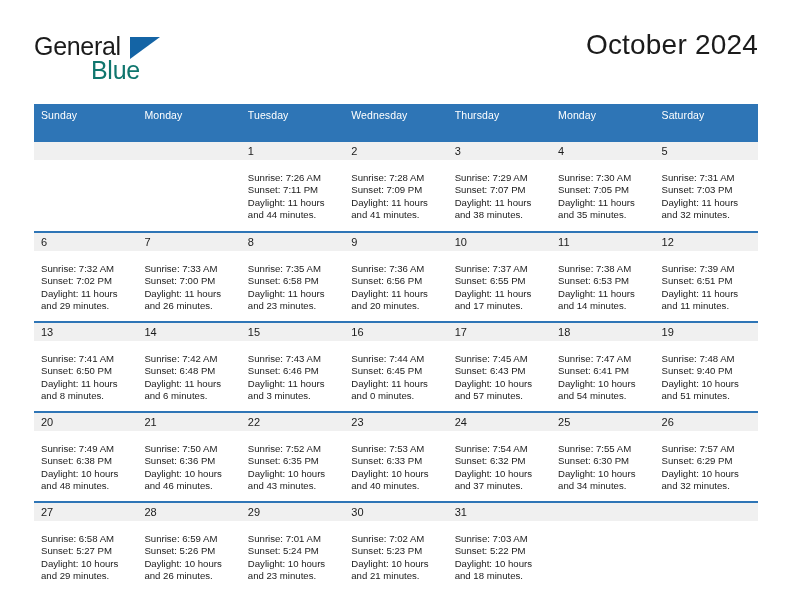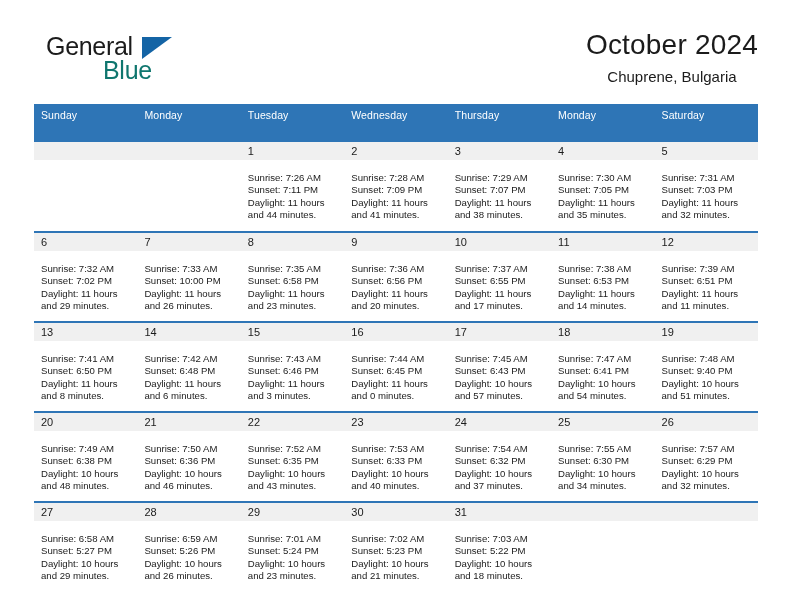--- a/index.html
+++ b/index.html
@@ -17,21 +17,21 @@
   }
 
   
   .header {
     position: absolute;
     left: 34px; top: 28px;
     width: 724px; height: 68px;
   }
   .brand {
     position: absolute;
-    left: 12px; top: 0;
+    left: 0; top: 0;
     width: 230px; height: 58px;
   }
   .brand-general {
     position: absolute;
     left: 0; top: 4px;
     font-size: 25px;
     letter-spacing: -0.3px;
     color: #1b1b1b;
     font-family: "Liberation Sans", sans-serif;
   }
@@ -123,21 +123,20 @@
   <div class="header">
 
     <div class="brand">
       <span class="brand-general">General</span>
       <span class="brand-triangle"></span>
       <span class="brand-blue">Blue</span>
     </div>
 
     <div class="title-block">
       <div class="cal-title">October 2024</div>
-      <div class="cal-subtitle">Chuprene, Bulgaria</div>
     </div>
 
   </div>
 
   <div class="calendar">
     <table class="cal">
       <thead>
         <tr>
           <th>Sunday</th>
           <th>Monday</th>
@@ -209,21 +208,21 @@
                 <div>Sunrise: 7:32 AM</div>
                 <div>Sunset: 7:02 PM</div>
                 <div>Daylight: 11 hours</div>
                 <div>and 29 minutes.</div>
               </div>
             </td>
             <td class="daycell">
               <div class="daynum">7</div>
               <div class="details">
                 <div>Sunrise: 7:33 AM</div>
-                <div>Sunset: 10:00 PM</div>
+                <div>Sunset: 7:00 PM</div>
                 <div>Daylight: 11 hours</div>
                 <div>and 26 minutes.</div>
               </div>
             </td>
             <td class="daycell">
               <div class="daynum">8</div>
               <div class="details">
                 <div>Sunrise: 7:35 AM</div>
                 <div>Sunset: 6:58 PM</div>
                 <div>Daylight: 11 hours</div>

